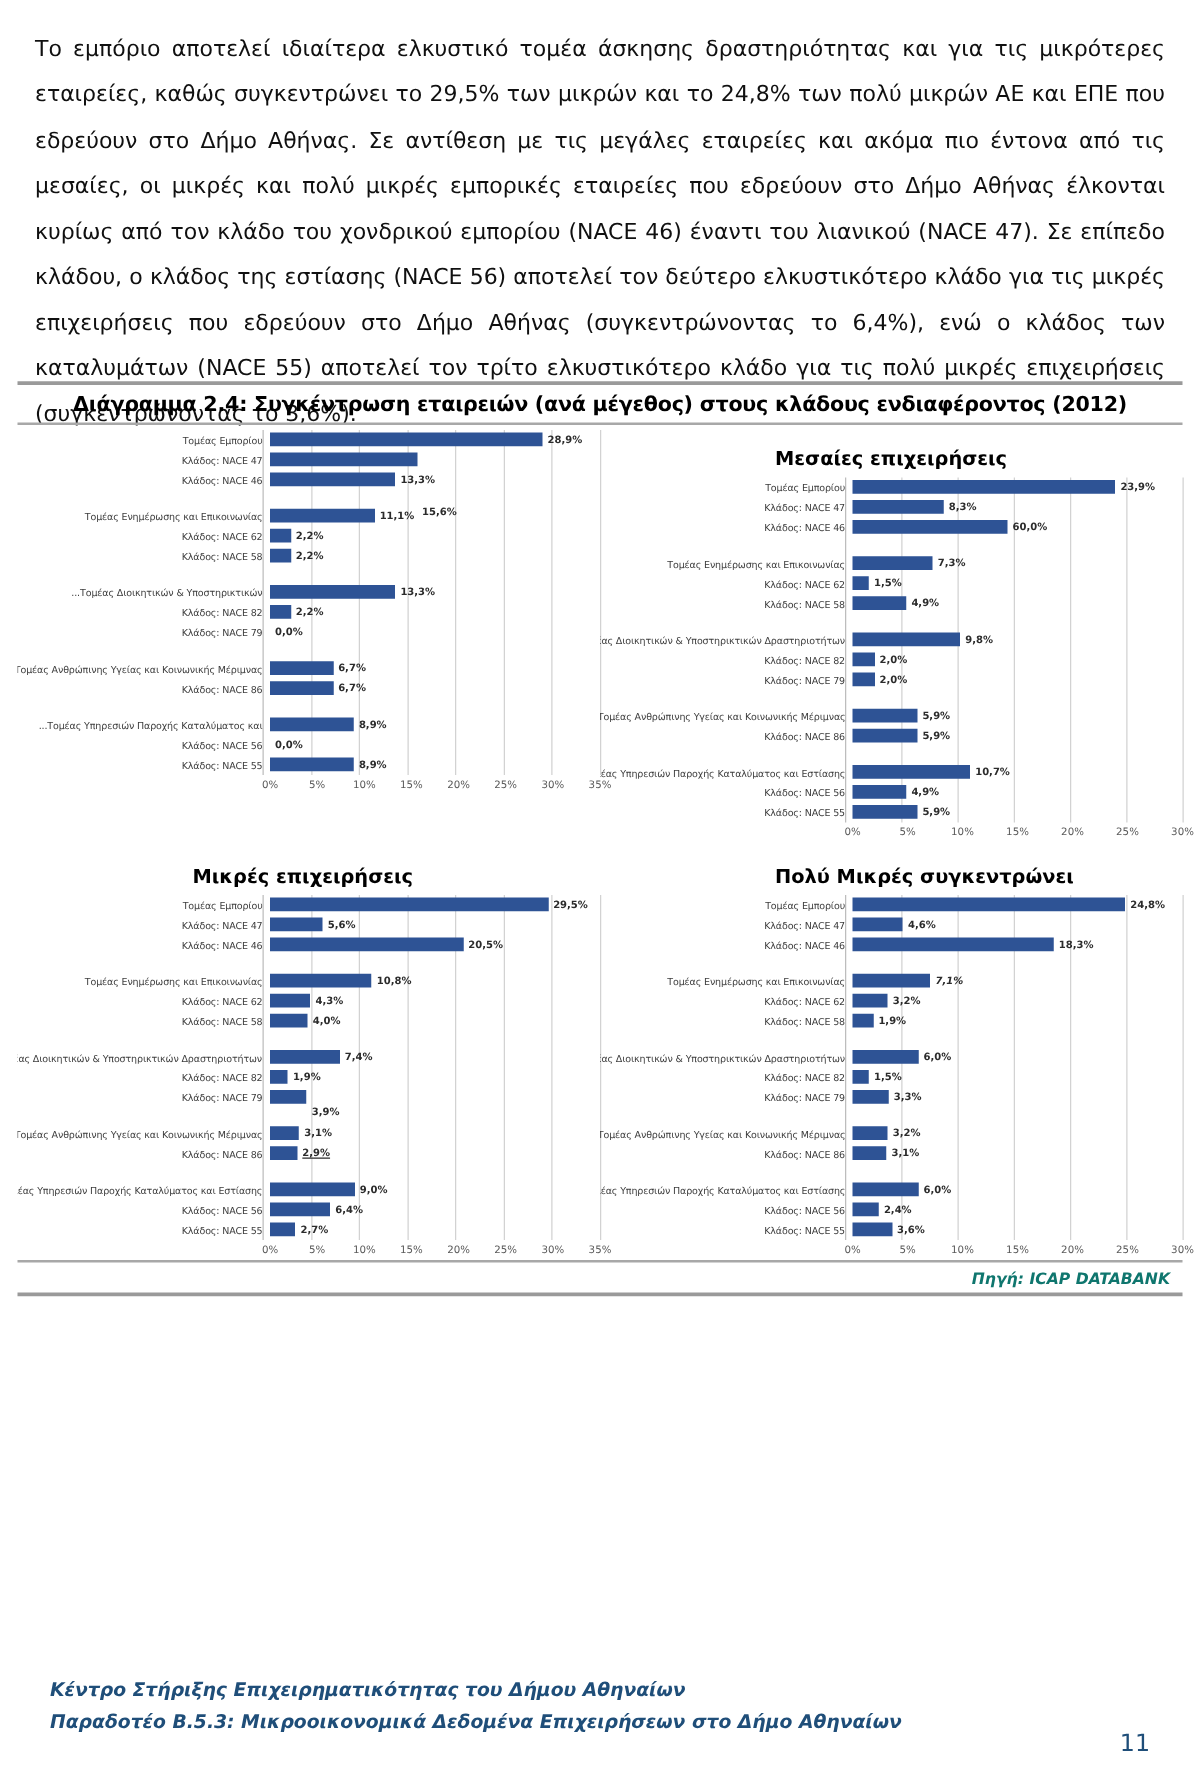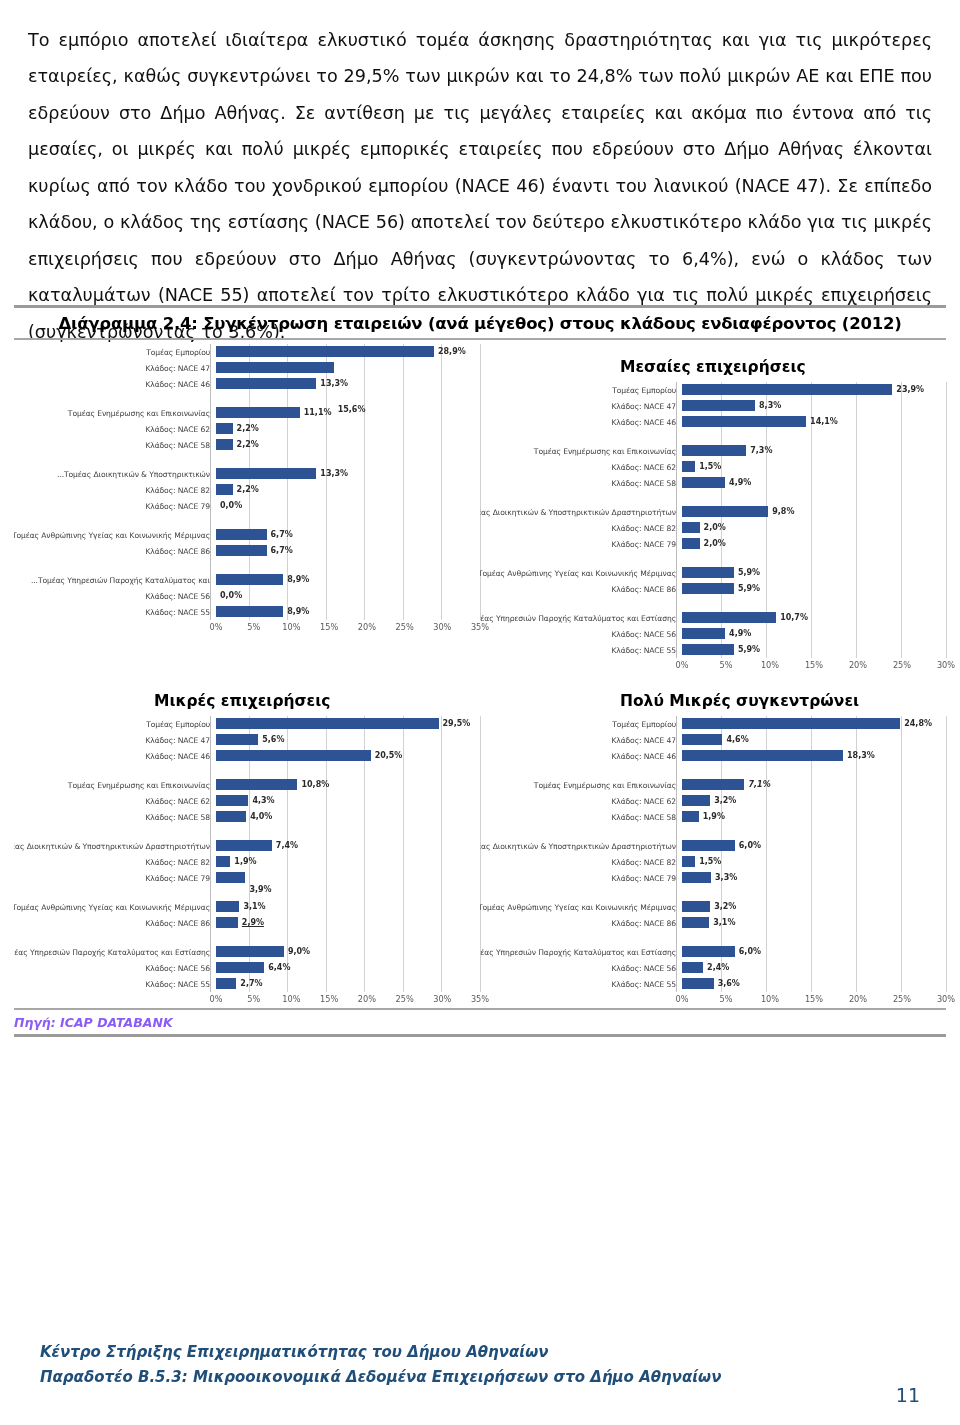--- a/index.html
+++ b/index.html
@@ -60,22 +60,22 @@
   .gl{position:absolute;top:0;bottom:0;width:1px;background:#d2d2d2;}
   .gl.zero{background:#bdbdbd;}
   .axis{display:flex;margin-top:2px;}
   .axis .blabel{visibility:hidden;}
   .axisticks{position:relative;flex:1 1 auto;height:14px;}
   .tick{
     position:absolute;top:0;font-size:8.2px;color:#5a5a5a;
     transform:translateX(-50%);white-space:nowrap;
   }
   .src{
-    font-style:italic;font-weight:bold;
-    font-size:12.5px;padding:5px 10px 4px 0;color:#8b5cf6;
+    text-align:right;font-style:italic;font-weight:bold;
+    font-size:12.5px;padding:5px 10px 4px 0;color:#0f766e;
   }
 
   
   .footer{position:absolute;left:40px;top:1340px;width:880px;}
   .f1,.f2{
     font-style:italic;font-weight:bold;color:#1F4E79;
     font-size:15px;line-height:25px;
   }
   .f3{color:#1F4E79;font-size:14.5px;line-height:25px;}
   .pageno{
@@ -262,21 +262,21 @@
                   <div class="blabel">Κλάδος: NACE 47</div>
                   <div class="bplot">
                     <div class="bbar" style="width: 27.6667%; background: rgb(46, 83, 149);"></div>
                     <div class="bval" style="left: calc(27.6667% + 4px);">8,3%</div>
                   </div>
                 </div>
                 <div class="brow">
                   <div class="blabel">Κλάδος: NACE 46</div>
                   <div class="bplot">
                     <div class="bbar" style="width: 47%; background: rgb(46, 83, 149);"></div>
-                    <div class="bval" style="left: calc(47% + 4px);">14,1%</div>
+                    <div class="bval" style="left: calc(47% + 4px);">60,0%</div>
                   </div>
                 </div>
                 <div class="brow gap">
                   <div class="blabel"></div>
                   <div class="bplot"></div>
                 </div>
                 <div class="brow">
                   <div class="blabel">Τομέας Ενημέρωσης και Επικοινωνίας</div>
                   <div class="bplot">
                     <div class="bbar" style="width: 24.3333%; background: rgb(46, 83, 149);"></div>

